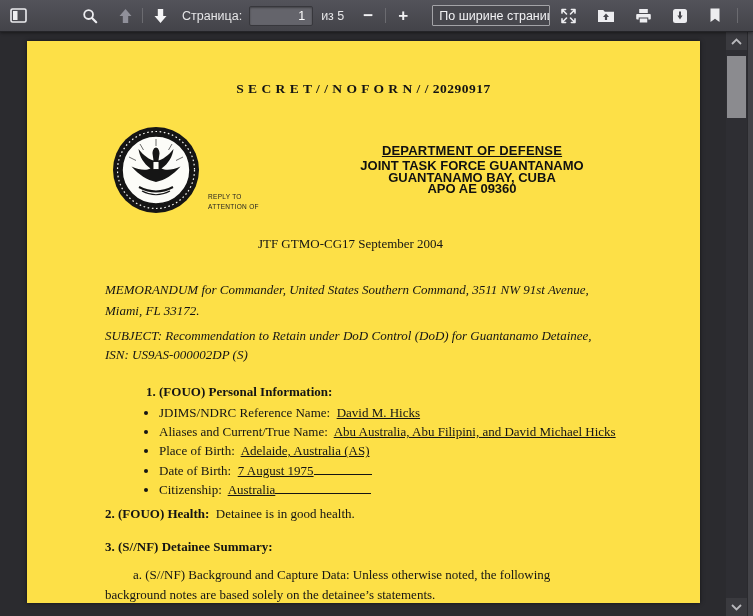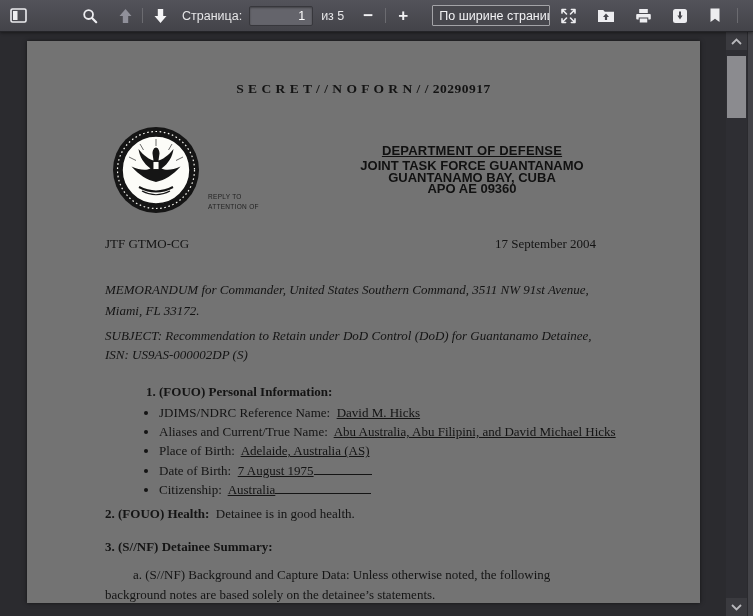--- a/index.html
+++ b/index.html
@@ -42,42 +42,42 @@
   .glyph-btn { color:#f2f2f4; font-size:17px; font-weight:bold; line-height:1; }
   .more-btn  { color:#f2f2f4; font-size:19px; font-weight:bold; line-height:1; }
   .icon svg { display:block; }
 
   
   .viewer { position:absolute; left:0; top:32px; right:0; bottom:0; background:#2b2b2f; }
   .window-edge { position:absolute; right:0; top:0; bottom:0; width:6px; background:#434348; border-left:1px solid #2a2a2e; }
 
   .pdf-page {
     position:absolute; left:27px; top:9px; width:673px; height:562px;
-    background:#737373; box-shadow:0 0 4px rgba(0,0,0,.55);
+    background:#fde047; box-shadow:0 0 4px rgba(0,0,0,.55);
     color:#141414; font-family:"Liberation Serif", serif; font-size:13px;
   }
   .abs { position:absolute; }
 
   .classification {
     left:0; right:0; top:40px; text-align:center;
     font-weight:bold; font-size:13.5px; letter-spacing:.5px;
   }
   .seal { left:84px; top:84px; width:90px; height:90px; }
   .reply-to {
     left:181px; top:151px; font-family:"Liberation Sans", sans-serif;
     font-size:6.5px; line-height:10px; letter-spacing:.3px; color:#222;
   }
   .letterhead {
     left:295px; top:102px; width:300px; text-align:center;
     font-family:"Liberation Sans", sans-serif; font-weight:bold; color:#111;
   }
   .letterhead .lh1 { font-size:13px; letter-spacing:.2px; margin-bottom:2px;text-decoration:underline; }
   .letterhead .lh2 { font-size:13px; line-height:11.5px; }
 
-  .ref-row { left:78px; right:104px; top:195px; display:flex; justify-content:space-between; }
+  .ref-row { left:78px; right:104px; top:195px; display:flex; justify-content:center; }
   .para { line-height:21px;font-style:italic; }
   .memo-para    { left:78px; right:88px;  top:238px; }
   .subject-para { left:78px; right:88px;  top:285px; line-height:19px; }
   .h-bold { font-weight:bold; }
   .sec1 { left:78px; right:60px; top:343px;margin-left:41px; }
   .bullets { left:78px; right:58px; top:362px; }
   .bullets ul { margin:0; padding-left:54px; list-style:disc; }
   .bullets li { line-height:19.2px; }
   .uline { text-decoration:underline; }
   .blank-ext { display:inline-block; border-bottom:1px solid #141414; height:13px; vertical-align:baseline; }

